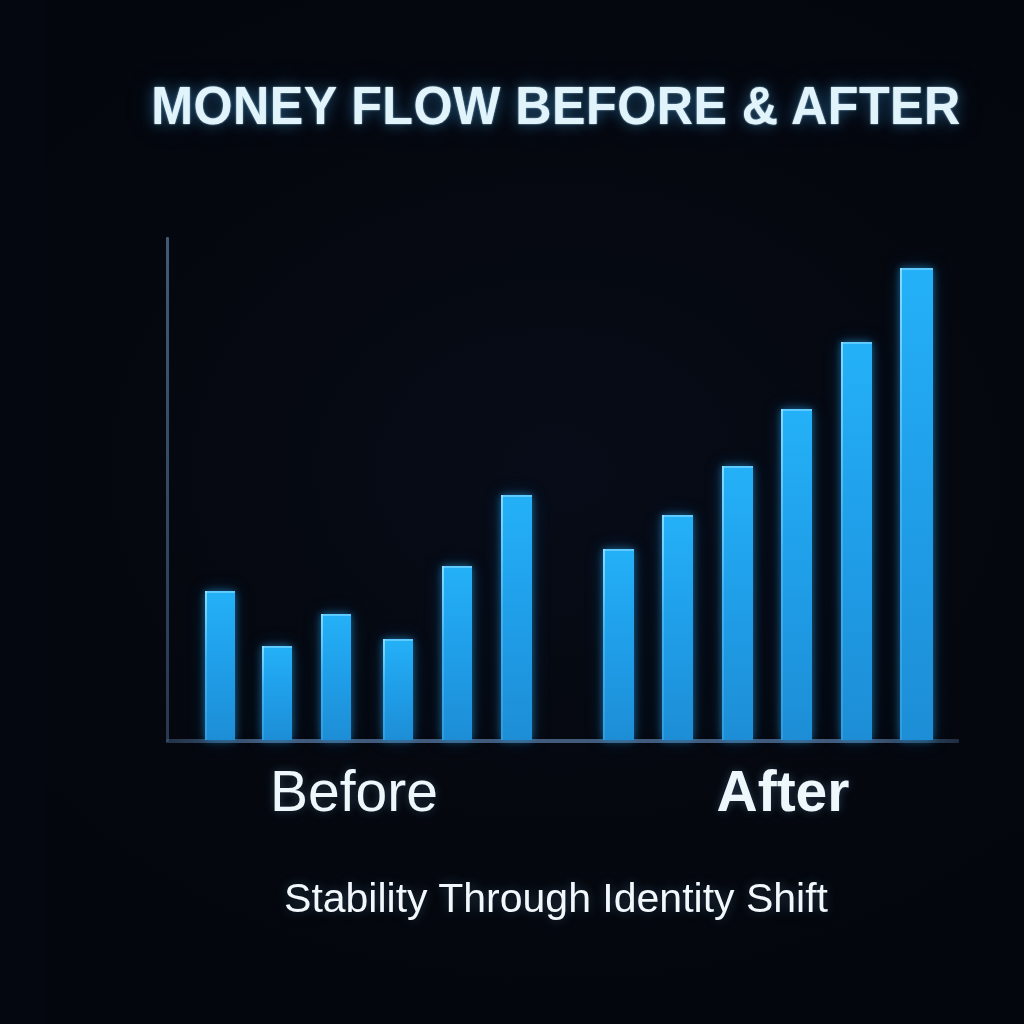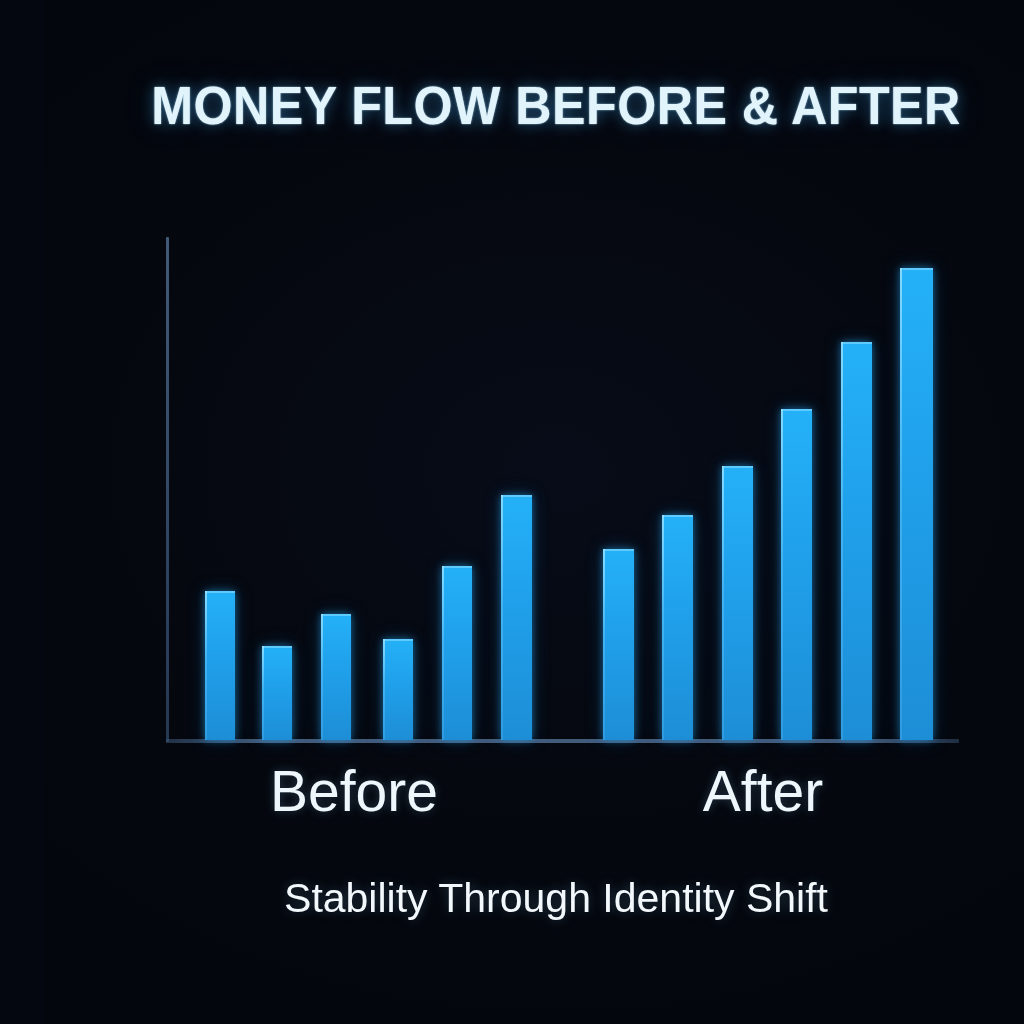--- a/index.html
+++ b/index.html
@@ -180,18 +180,18 @@
       <div class="bar" style="left: 559px; width: 31px; height: 191px;"></div>
       <div class="bar" style="left: 618px; width: 31px; height: 225px;"></div>
       <div class="bar" style="left: 678px; width: 31px; height: 274px;"></div>
       <div class="bar" style="left: 737px; width: 31px; height: 331px;"></div>
       <div class="bar" style="left: 797px; width: 31px; height: 398px;"></div>
       <div class="bar" style="left: 856px; width: 33px; height: 472px;"></div>
     </div>
 
   <div id="group-labels">
       <div class="group-label" style="left: 160px; width: 300px;">Before</div>
-      <div class="group-label" style="left: 569px; width: 300px;">After</div>
+      <div class="group-label" style="left: 589px; width: 300px; font-weight: bold;">After</div>
     </div>
 
   <div class="caption">Stability Through Identity Shift</div>
 
 </div>
 
 </body></html>

